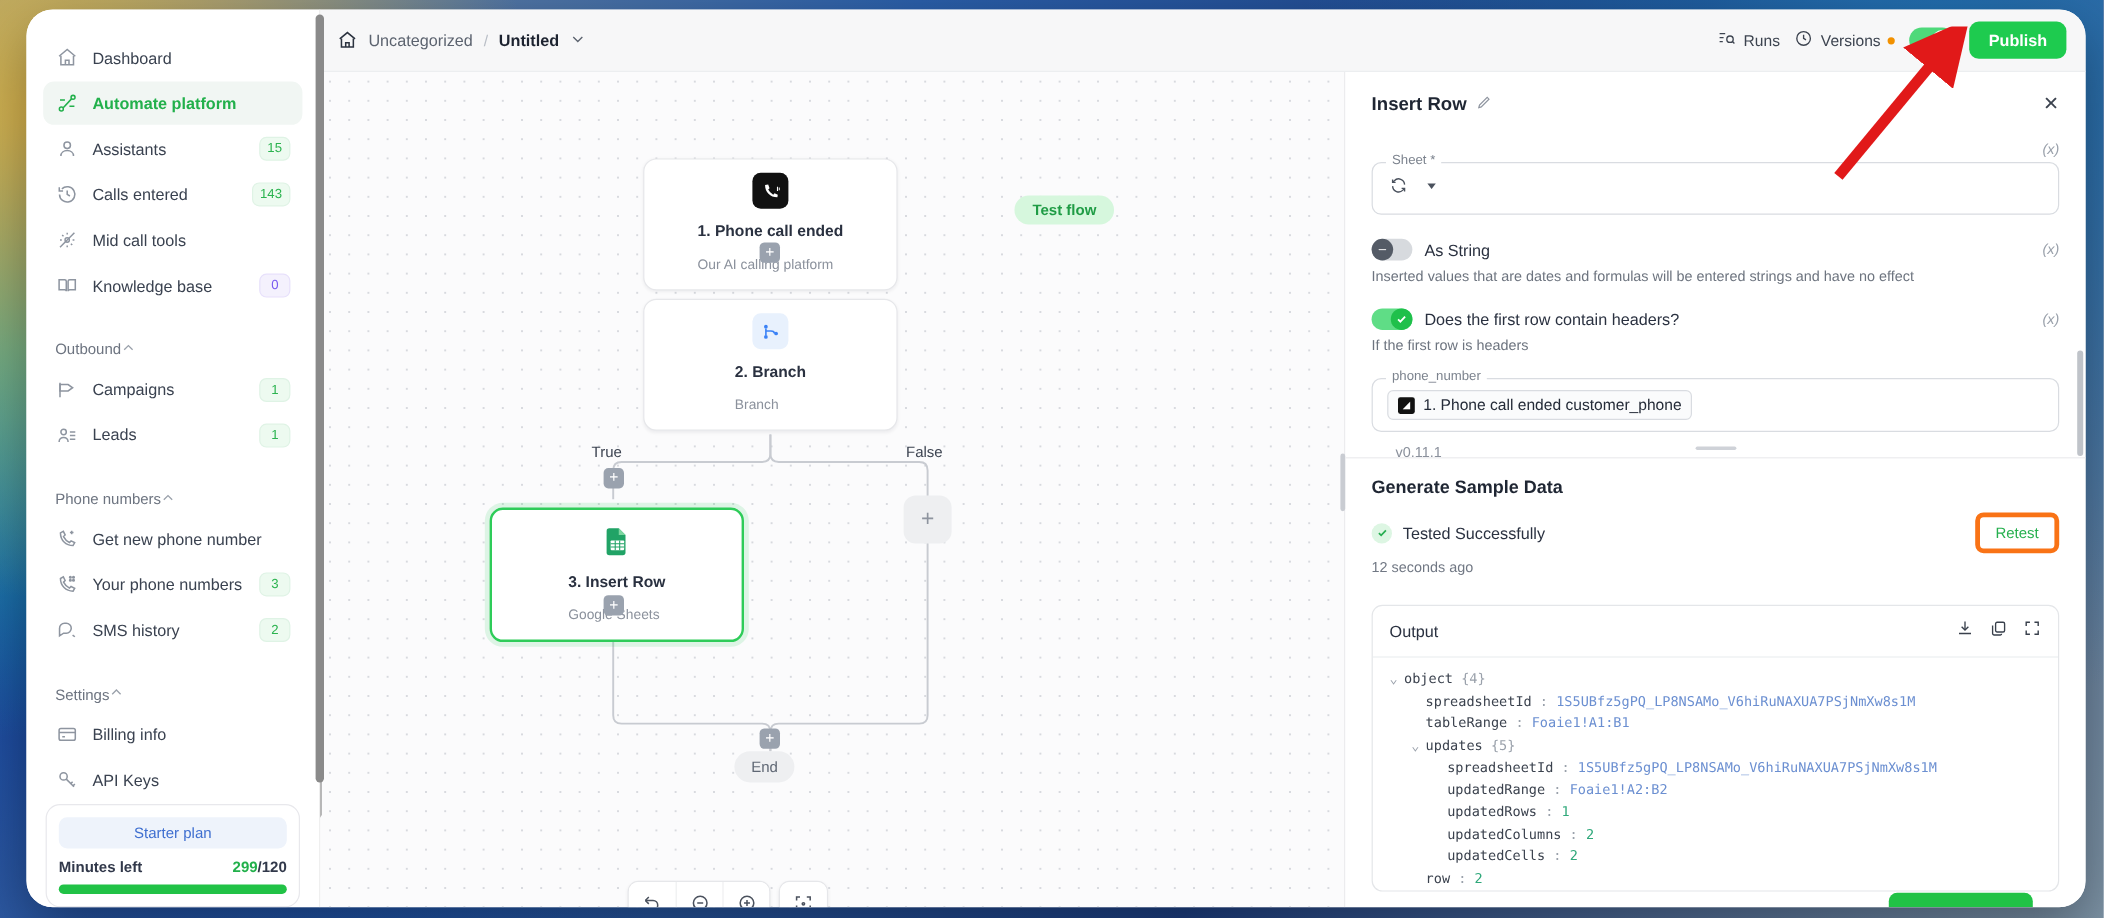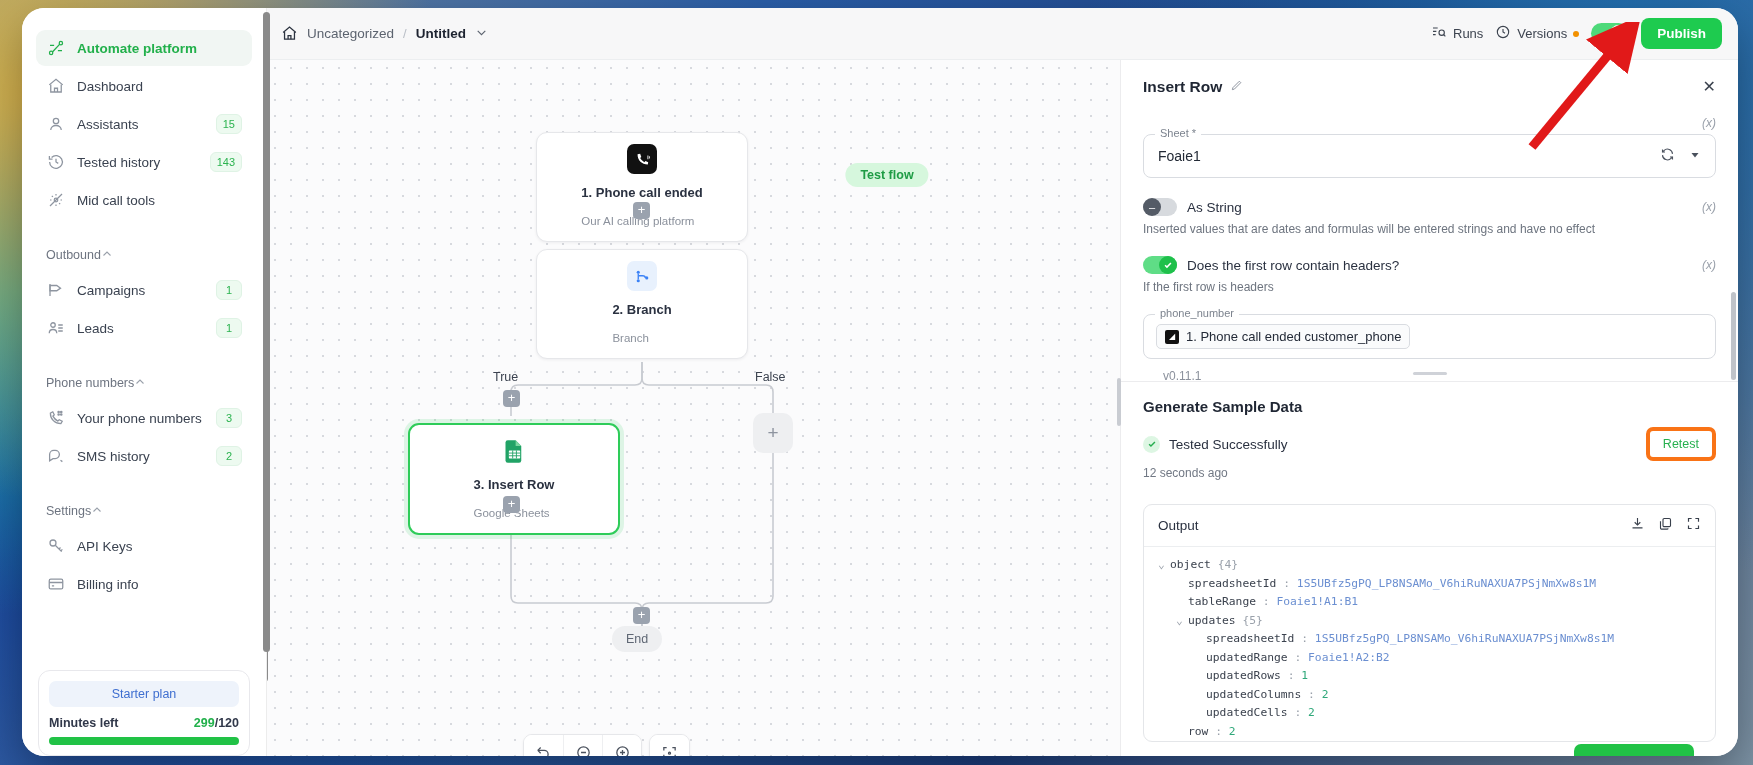--- a/index.html
+++ b/index.html
@@ -378,77 +378,87 @@
 <div class="wallpaper"></div>
 
 <div class="app-window">
 
   <aside class="sidebar">
 
     <div class="side-scroll"></div>
 
     <div class="nav-group">
 
+      <div class="nav-item">
+        <span class="ico">
+          <svg width="18" height="18" viewBox="0 0 24 24" fill="none" stroke="currentColor" stroke-width="1.7">
+              <path d="M3 10.5 12 3l9 7.5"></path>
+              <path d="M5 10v10h14V10"></path>
+              <path d="M10 20v-5h4v5"></path>
+            </svg>
+        </span>
+        <span class="lbl">Dashboard</span>
+      </div>
+
       <div class="nav-item active">
         <span class="ico">
           <svg width="18" height="18" viewBox="0 0 24 24" fill="none" stroke="currentColor" stroke-width="1.7">
               <circle cx="5.5" cy="18.5" r="2.2"></circle>
               <circle cx="18.5" cy="5.5" r="2.2"></circle>
               <path d="M7.6 17 17 6.9"></path>
               <path d="M4 8.5h5.5M14.5 15.5H20"></path>
             </svg>
         </span>
         <span class="lbl">Automate platform</span>
       </div>
 
       <div class="nav-item">
         <span class="ico">
           <svg width="18" height="18" viewBox="0 0 24 24" fill="none" stroke="currentColor" stroke-width="1.7">
-              <path d="M3 10.5 12 3l9 7.5"></path>
-              <path d="M5 10v10h14V10"></path>
-              <path d="M10 20v-5h4v5"></path>
-            </svg>
-        </span>
-        <span class="lbl">Dashboard</span>
-      </div>
-
-      <div class="nav-item">
-        <span class="ico">
-          <svg width="18" height="18" viewBox="0 0 24 24" fill="none" stroke="currentColor" stroke-width="1.7">
               <circle cx="12" cy="8" r="3.6"></circle>
               <path d="M5 20c0-3.6 3.1-6 7-6s7 2.4 7 6"></path>
             </svg>
         </span>
         <span class="lbl">Assistants</span>
         <span class="badge">15</span>
       </div>
 
       <div class="nav-item">
         <span class="ico">
           <svg width="18" height="18" viewBox="0 0 24 24" fill="none" stroke="currentColor" stroke-width="1.7">
               <path d="M3.5 12a8.5 8.5 0 1 0 2.6-6.1"></path>
               <path d="M3.2 4v4.2h4.2"></path>
               <path d="M12 7.6V12l3 1.8"></path>
             </svg>
         </span>
-        <span class="lbl">Tested history</span>
+        <span class="lbl">Calls entered</span>
         <span class="badge">143</span>
       </div>
 
       <div class="nav-item">
         <span class="ico">
           <svg width="18" height="18" viewBox="0 0 24 24" fill="none" stroke="currentColor" stroke-width="1.6">
               <circle cx="12" cy="12" r="2.4"></circle>
               <path d="M12 4v2M12 18v2M4 12h2M18 12h2M6.4 6.4l1.5 1.5M16.1 16.1l1.5 1.5"></path>
               <path d="M4 20 20 4"></path>
             </svg>
         </span>
         <span class="lbl">Mid call tools</span>
       </div>
 
+      <div class="nav-item">
+        <span class="ico">
+          <svg width="18" height="18" viewBox="0 0 24 24" fill="none" stroke="currentColor" stroke-width="1.7">
+              <path d="M3 5.5h6.2c1.1 0 1.8.8 1.8 1.8v11c0-1-.7-1.8-1.8-1.8H3z"></path>
+              <path d="M21 5.5h-6.2c-1.1 0-1.8.8-1.8 1.8v11c0-1 .7-1.8 1.8-1.8H21z"></path>
+            </svg>
+        </span>
+        <span class="lbl">Knowledge base</span>
+        <span class="badge purple">0</span>
+      </div>
     </div>
 
     <div class="section-head">
       <span class="t">Outbound</span>
       <span class="chev">
         <svg width="12" height="12" viewBox="0 0 24 24" fill="none" stroke="currentColor" stroke-width="2.2">
             <path d="M5 15l7-7 7 7"></path>
           </svg>
       </span>
     </div>
@@ -482,20 +492,29 @@
         <svg width="12" height="12" viewBox="0 0 24 24" fill="none" stroke="currentColor" stroke-width="2.2">
             <path d="M5 15l7-7 7 7"></path>
           </svg>
       </span>
     </div>
     <div class="nav-group">
       <div class="nav-item">
         <span class="ico">
           <svg width="18" height="18" viewBox="0 0 24 24" fill="none" stroke="currentColor" stroke-width="1.7">
               <path d="M4.5 5.5c0 8 6 14 14 14l1.8-3.2-4-2-1.8 1.8a15 15 0 0 1-6.6-6.6l1.8-1.8-2-4z"></path>
+              <path d="M17 3v4M15 5h4"></path>
+            </svg>
+        </span>
+        <span class="lbl">Get new phone number</span>
+      </div>
+      <div class="nav-item">
+        <span class="ico">
+          <svg width="18" height="18" viewBox="0 0 24 24" fill="none" stroke="currentColor" stroke-width="1.7">
+              <path d="M4.5 5.5c0 8 6 14 14 14l1.8-3.2-4-2-1.8 1.8a15 15 0 0 1-6.6-6.6l1.8-1.8-2-4z"></path>
               <circle cx="15.5" cy="4" r=".9" fill="currentColor"></circle>
               <circle cx="19" cy="4" r=".9" fill="currentColor"></circle>
               <circle cx="15.5" cy="7.4" r=".9" fill="currentColor"></circle>
               <circle cx="19" cy="7.4" r=".9" fill="currentColor"></circle>
             </svg>
         </span>
         <span class="lbl">Your phone numbers</span>
         <span class="badge">3</span>
       </div>
       <div class="nav-item">
@@ -515,36 +534,36 @@
       <span class="chev">
         <svg width="12" height="12" viewBox="0 0 24 24" fill="none" stroke="currentColor" stroke-width="2.2">
             <path d="M5 15l7-7 7 7"></path>
           </svg>
       </span>
     </div>
     <div class="nav-group">
       <div class="nav-item">
         <span class="ico">
           <svg width="18" height="18" viewBox="0 0 24 24" fill="none" stroke="currentColor" stroke-width="1.7">
+              <rect x="3" y="5.5" width="18" height="13" rx="2"></rect>
+              <path d="M3 10h18"></path>
+              <path d="M6.5 14.5h3"></path>
+            </svg>
+        </span>
+        <span class="lbl">Billing info</span>
+      </div>
+      <div class="nav-item">
+        <span class="ico">
+          <svg width="18" height="18" viewBox="0 0 24 24" fill="none" stroke="currentColor" stroke-width="1.7">
               <circle cx="8" cy="8" r="4"></circle>
               <path d="M11 11l8.5 8.5"></path>
               <path d="M16 16l2-2M18.5 18.5l2-2"></path>
             </svg>
         </span>
         <span class="lbl">API Keys</span>
-      </div>
-      <div class="nav-item">
-        <span class="ico">
-          <svg width="18" height="18" viewBox="0 0 24 24" fill="none" stroke="currentColor" stroke-width="1.7">
-              <rect x="3" y="5.5" width="18" height="13" rx="2"></rect>
-              <path d="M3 10h18"></path>
-              <path d="M6.5 14.5h3"></path>
-            </svg>
-        </span>
-        <span class="lbl">Billing info</span>
       </div>
     </div>
 
     <div class="plan-card">
       <div class="plan-pill">Starter plan</div>
       <div class="plan-row">
         <span>Minutes left</span>
         <span>
           <span class="num">299</span><span class="den">/120</span>
         </span>
@@ -734,21 +753,20 @@
             </div>
             <span class="close-x">✕</span>
           </div>
 
           <div style="display:flex;justify-content:flex-end;margin-top:20px;">
             <span class="xbadge">(x)</span>
           </div>
 
           <div class="field">
             <span class="flabel">Sheet *</span>
-            <span class="fval">Foaie1</span>
             <span class="facts">
               <span>
                 <svg width="15" height="15" viewBox="0 0 24 24" fill="none" stroke="currentColor" stroke-width="1.8">
                     <path d="M20 11a8 8 0 0 0-13.7-5.3L4 8"></path>
                     <path d="M4 4v4h4"></path>
                     <path d="M4 13a8 8 0 0 0 13.7 5.3L20 16"></path>
                     <path d="M20 20v-4h-4"></path>
                   </svg>
               </span>
               <span>

